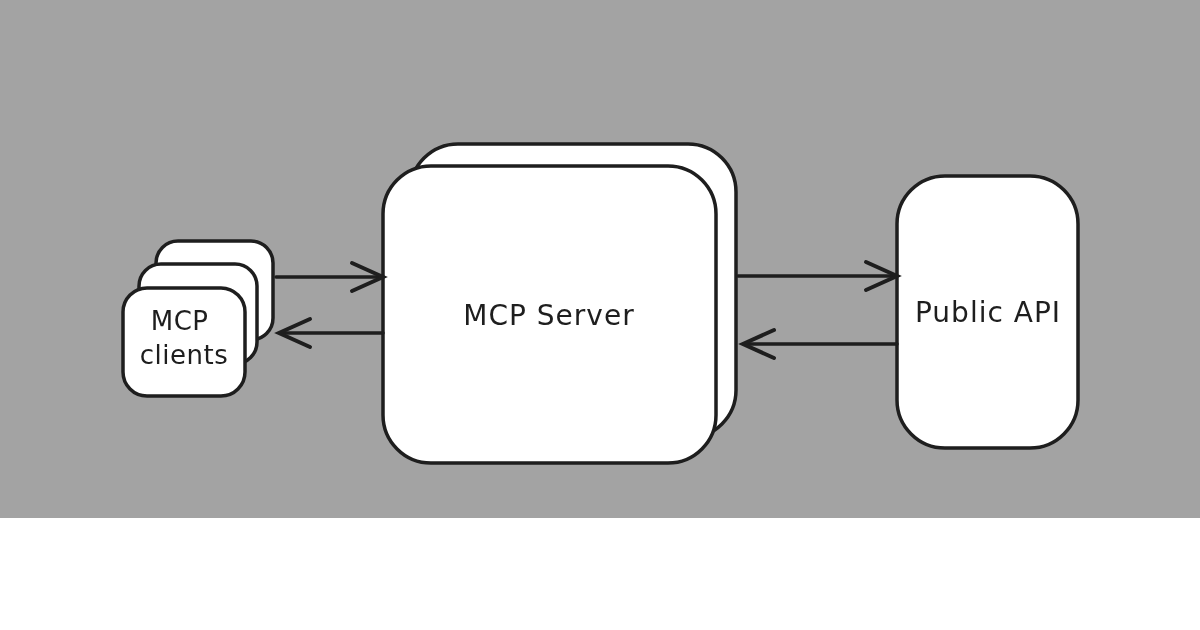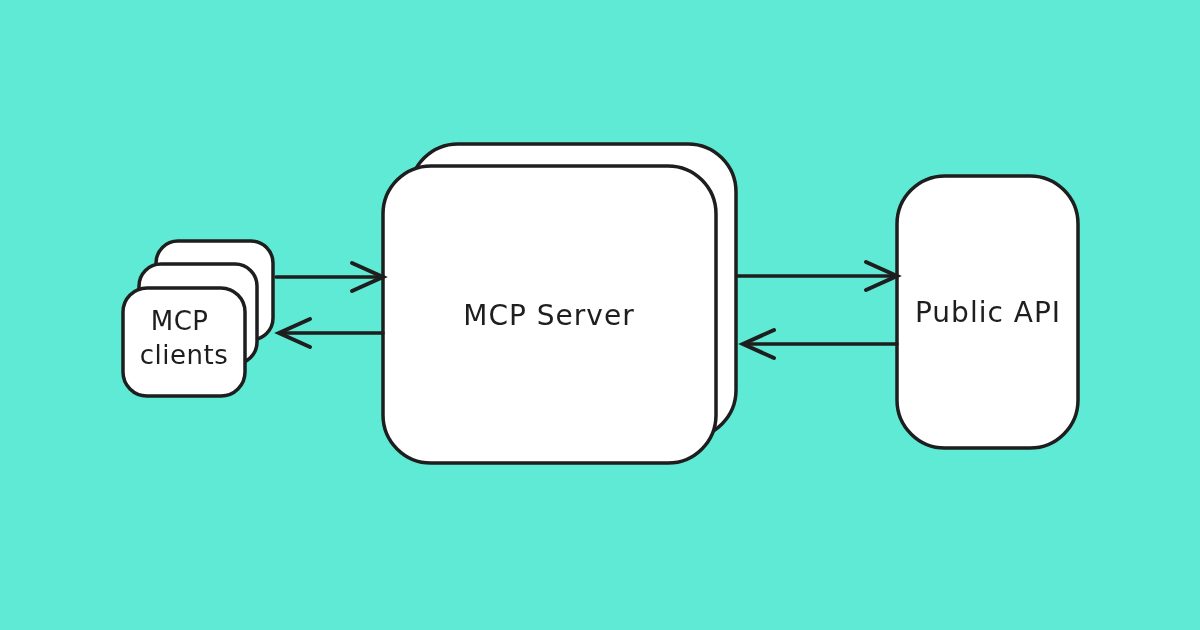--- a/index.html
+++ b/index.html
@@ -3,22 +3,22 @@
 <meta charset="utf-8">
 <style>
   html, body {
     margin: 0;
     padding: 0;
     background: #ffffff;
   }
   .canvas {
     position: relative;
     width: 1200px;
-    height: 630px;
-    background: #5eead4;
+    height: 518px;
+    background: #a3a3a3;
     overflow: hidden;
   }
   svg.diagram {
     display: block;
     width: 1200px;
     height: 630px;
   }
   .card {
     fill: #ffffff;
     stroke-width: 3.5;

